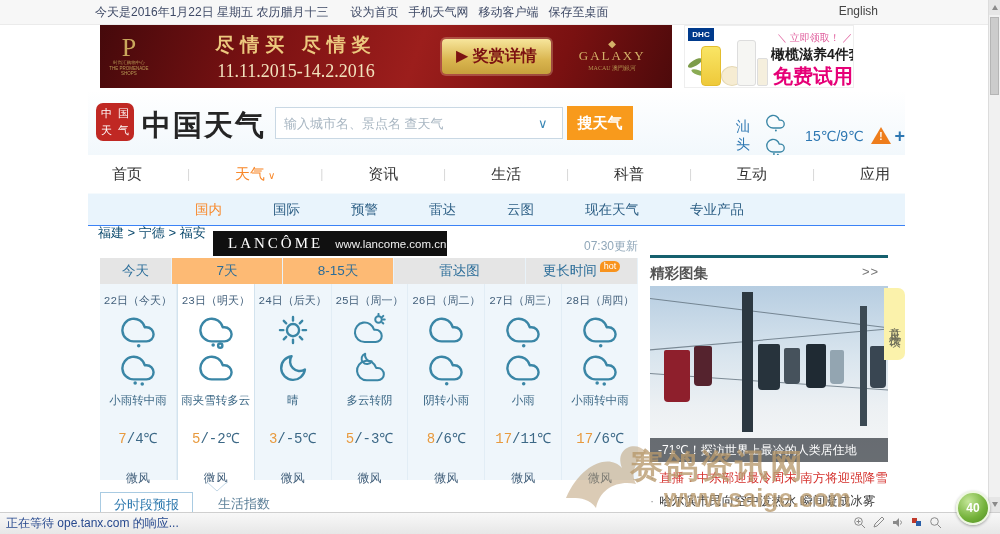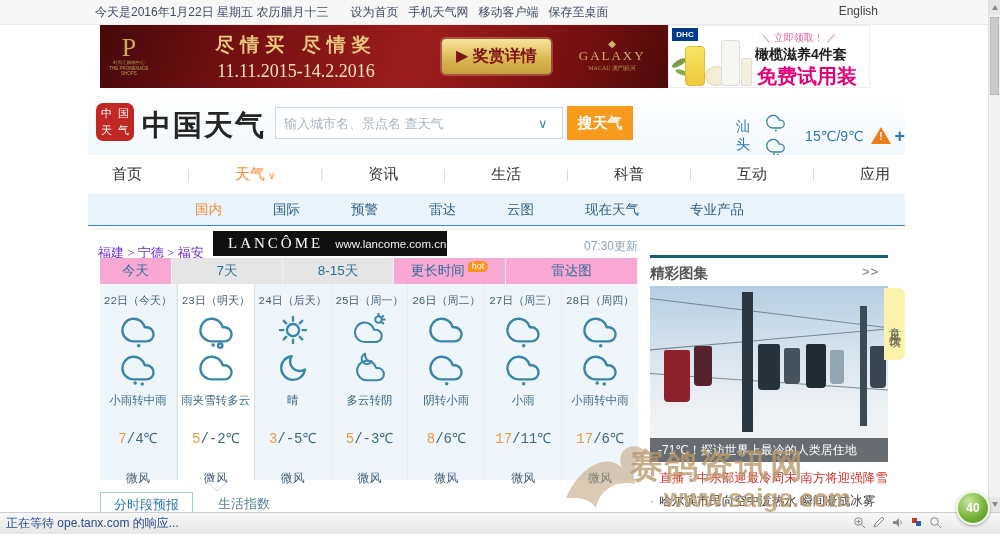--- a/index.html
+++ b/index.html
@@ -25,21 +25,21 @@
   #red-headline{color:#ecc87e;font-size:19px;font-weight:bold;letter-spacing:6px;}
   #red-dates{color:#f2e2bd;font-size:18px;font-family:"Liberation Serif",serif;margin-top:3px;}
   #red-btn{margin-left:26px;background:linear-gradient(#f7e69c,#d9b54f 60%,#c7a03c);
       border-radius:4px;padding:7px 14px;color:#7c1212;font-weight:bold;font-size:16px;
       box-shadow:0 0 0 2px rgba(255,240,190,.25);cursor:pointer;white-space:nowrap;}
   #galaxy-logo{margin-left:28px;text-align:center;color:#d4b269;font-family:"Liberation Serif",serif;}
   #galaxy-logo .gx{font-size:13px;letter-spacing:2px;}
   #galaxy-logo .gxsub{font-size:6px;color:#b3924e;}
   #galaxy-logo .gdia{font-size:10px;line-height:8px;}
 
-  #banner-dhc{position:absolute;left:668px;top:25px;width:202px;height:63px;background:#fff;
+  #banner-dhc{position:absolute;left:684px;top:25px;width:170px;height:63px;background:#fff;
       border:1px solid #eee;box-sizing:border-box;cursor:pointer;overflow:hidden;}
   #dhc-logo{position:absolute;left:3px;top:2px;width:26px;height:13px;background:#003a8c;color:#fff;
       font-size:8px;font-weight:bold;display:flex;align-items:center;justify-content:center;}
   .bottle{position:absolute;border-radius:3px;}
   #dhc-tag{position:absolute;left:92px;top:5px;color:#e0609e;font-size:10px;white-space:nowrap;}
   #dhc-line1{position:absolute;left:86px;top:20px;color:#1c1c1c;font-size:14px;font-weight:bold;white-space:nowrap;}
   #dhc-line2{position:absolute;left:88px;top:37px;color:#e60077;font-size:20px;font-weight:bold;white-space:nowrap;}
 
   
   #header{position:absolute;left:88px;top:90px;width:817px;height:65px;
@@ -73,33 +73,33 @@
   .nav-caret{font-size:10px;color:#f8882a;margin-left:3px;}
 
   
   #sub-nav{position:absolute;left:88px;top:193px;width:817px;height:33px;background:#e9f4fc;
       border-top:1px solid #f5fafd;border-bottom:1px solid #3b82f6;box-sizing:border-box;
       display:flex;align-items:center;gap:51px;padding-left:107px;font-size:13.5px;color:#2c5e84;}
   .subnav-item{cursor:pointer;white-space:nowrap;}
   .subnav-item.active{color:#f8882a;}
 
   
-  #breadcrumb{position:absolute;left:98px;top:244px;font-size:13px;color:#6d28d9;font-family:Liberation Serif, serif;}
+  #breadcrumb{position:absolute;left:98px;top:224px;font-size:13px;color:#0c4a6e;}
   #lancome-banner{position:absolute;left:213px;top:231px;width:234px;height:25px;background:#101010;
       color:#fff;display:flex;align-items:center;gap:12px;padding-left:15px;box-sizing:border-box;cursor:pointer;}
   #lancome-brand{font-family:"Liberation Serif",serif;font-size:15px;letter-spacing:3px;}
   #lancome-url{font-size:11.5px;color:#f0f0f0;}
   #update-time{position:absolute;left:568px;top:238px;width:70px;text-align:right;font-size:12px;color:#90a7b9;}
 
   
   #tabs-row{position:absolute;left:100px;top:258px;width:538px;height:26px;display:flex;}
   .ftab{display:flex;align-items:center;justify-content:center;font-size:13.5px;color:#2b6d99;
       border-right:1px solid #e8f2f9;box-sizing:border-box;cursor:pointer;white-space:nowrap;}
-  .ftab.dark{background:#f9a8d4;}
-  .ftab.light{background:#e5e5e5;}
+  .ftab.dark{background:#e5e5e5;}
+  .ftab.light{background:#fdba74;}
   .hot-badge{background:#f8931d;color:#fff;font-size:9px;border-radius:6px 6px 6px 0;
       padding:0 4px;margin-left:3px;transform:translateY(-5px);line-height:11px;}
 
   
   #forecast{position:absolute;left:100px;top:284px;width:538px;height:196px;display:flex;background:#eff6fb;font-family:Liberation Mono, monospace;}
   .fcol{flex:1;border-right:1px solid #e2edf5;box-sizing:border-box;text-align:center;cursor:pointer;}
   .fcol:last-child{border-right:none;}
   .fcol.selected{background:#fff;border-left:1px solid #d3e3ee;border-right:1px solid #d3e3ee;}
   .fc-label{padding-top:9px;font-size:11px;color:#44617c;height:17px;}
   .fc-icon1{height:38px;margin-top:3px;}
@@ -276,22 +276,22 @@
   <div id="lancome-banner">
     <span id="lancome-brand">LANCÔME</span>
     <span id="lancome-url">www.lancome.com.cn</span>
   </div>
   <div id="update-time">07:30更新</div>
 
   <div id="tabs-row">
       <div class="ftab dark" style="width: 72px;">今天</div>
       <div class="ftab light" style="width: 111px;">7天</div>
       <div class="ftab light" style="width: 111px;">8-15天</div>
+      <div class="ftab dark" style="width: 132px;">雷达图</div>
       <div class="ftab dark" style="width: 112px;">更长时间<span class="hot-badge">hot</span></div>
-      <div class="ftab dark" style="width: 132px;">雷达图</div>
     </div>
 
   <div id="forecast">
       <div class="fcol">
         <div class="fc-label">22日（今天）</div>
         <div class="fc-icon1"><svg viewBox="0 0 24 26" width="34" height="37" fill="none" stroke="#3a86a6" stroke-width="1.7" stroke-linecap="round" stroke-linejoin="round">
             <path d="M18 10h-1.26A8 8 0 1 0 9 20h9a5 5 0 0 0 0-10z"></path>
             <circle cx="12.5" cy="23" r="1.25" fill="#3a86a6" stroke="none"></circle>
           </svg></div>
         <div class="fc-icon2"><svg viewBox="0 0 24 26" width="34" height="37" fill="none" stroke="#3a86a6" stroke-width="1.7" stroke-linecap="round" stroke-linejoin="round">

